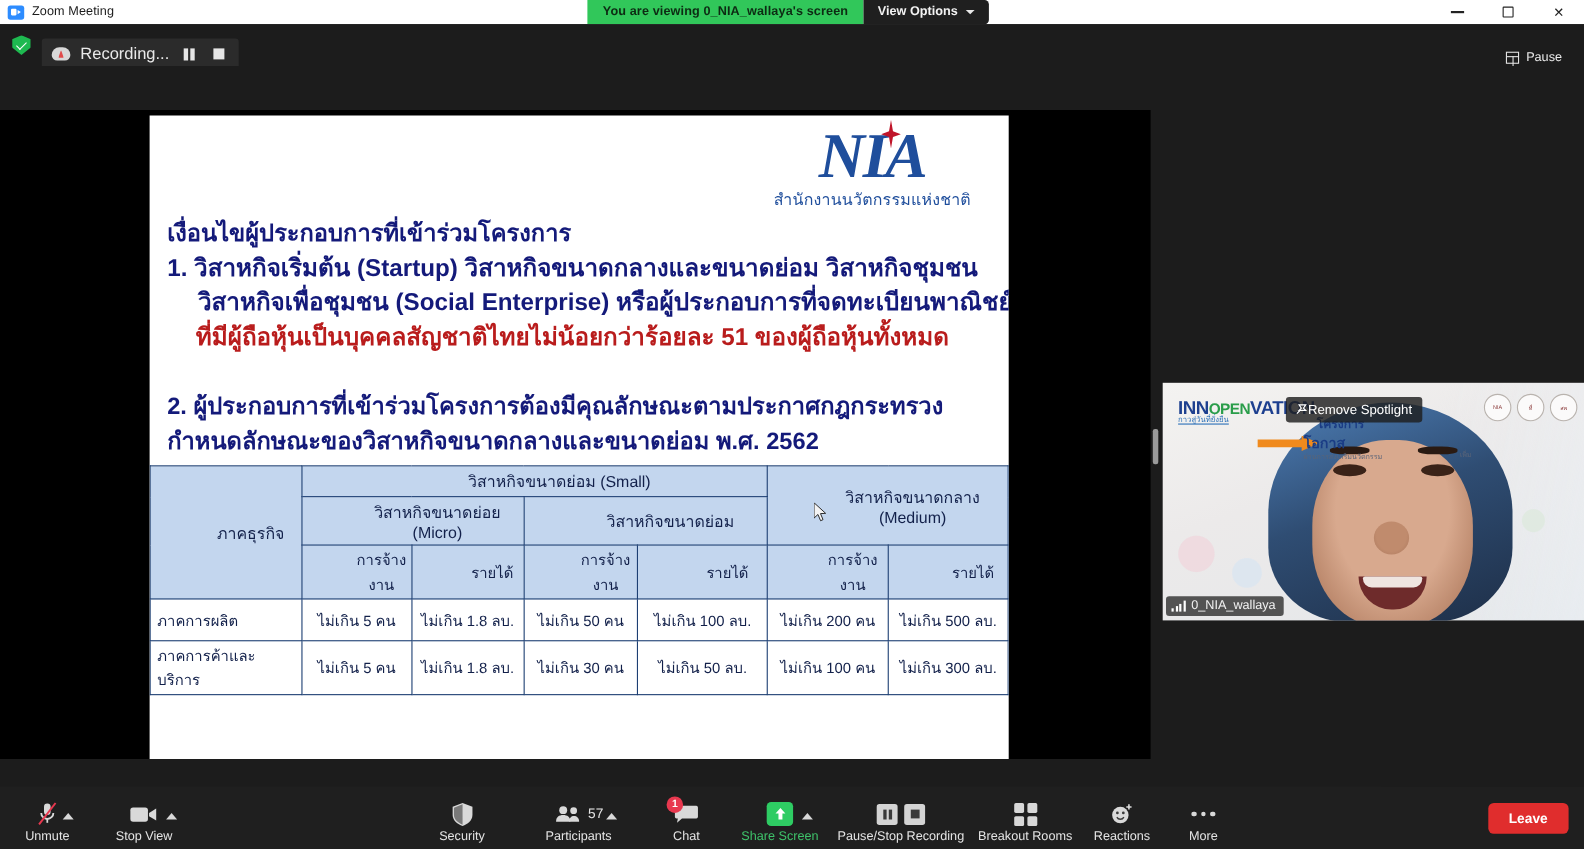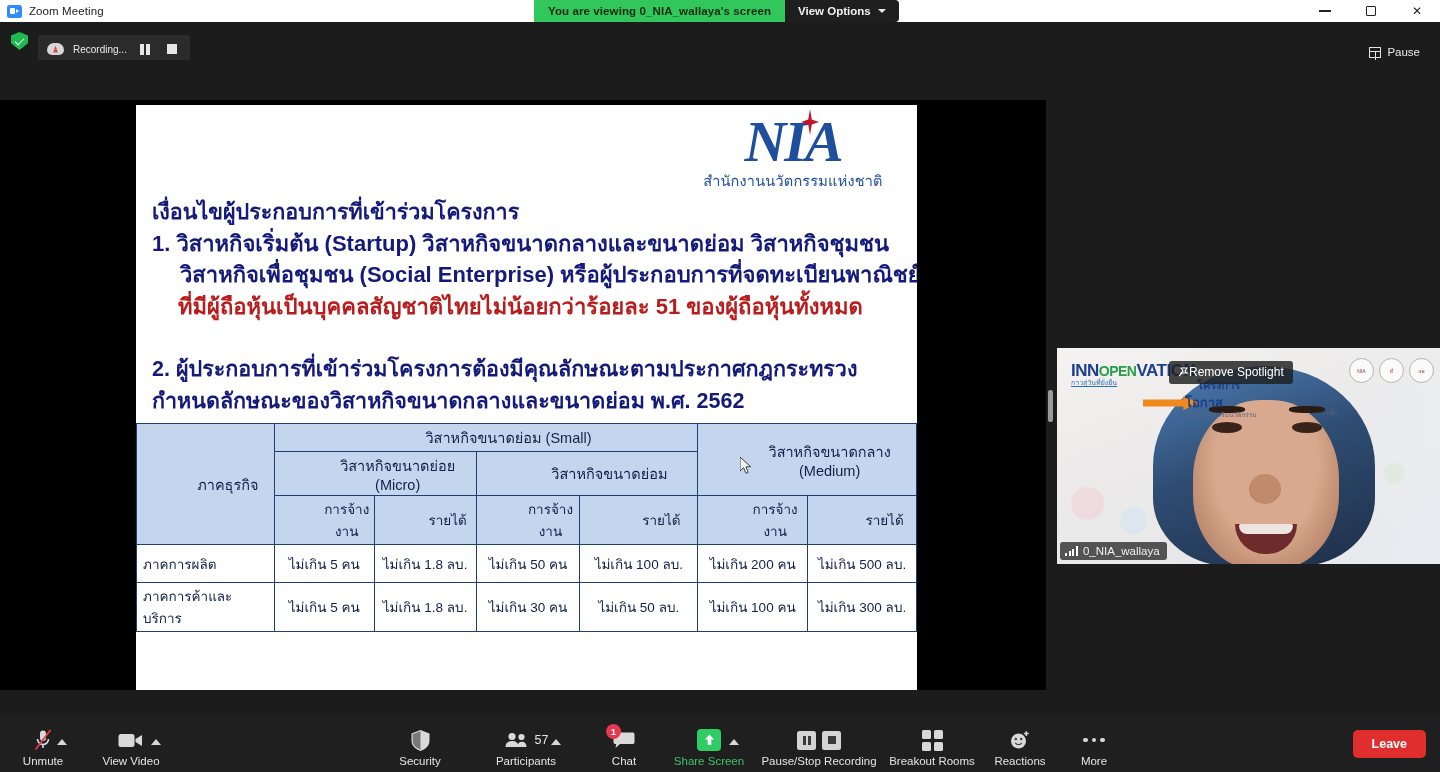--- a/index.html
+++ b/index.html
@@ -75,21 +75,21 @@
   }
   .rec-cloud {
     width: 17px; height: 12px; background: #d8d8d8; border-radius: 7px 7px 5px 5px; position: relative;
   }
   .rec-cloud::after {
     content: ""; position: absolute; left: 6px; top: 2.5px; width: 5px; height: 7px;
     background: #e04b4b;
     -webkit-clip-path: polygon(50% 0, 100% 100%, 0 100%);
     clip-path: polygon(50% 0, 100% 100%, 0 100%);
   }
-  .rec-label { color: #e9e9e9; font-size: 10px; }
+  .rec-label { color: #e9e9e9; font-size: 15px; }
   .rec-ctl { width: 18px; height: 18px; display: flex; align-items: center; justify-content: center; gap: 2.5px; }
   .rec-ctl .bar { width: 3.5px; height: 11px; background: #e6e6e6; }
   .rec-ctl .sq { width: 10px; height: 10px; background: #e6e6e6; }
 
   .view-btn {
     position: absolute; right: 12px; top: 30px; transform: translateY(-50%);
     display: flex; align-items: center; gap: 6px; color: #ebebeb; font-size: 11.5px;
     padding: 4px 8px; border-radius: 4px;
   }
   .grid-ic { width: 12px; height: 11px; border: 1.4px solid #e2e2e2; position: relative; }
@@ -401,21 +401,21 @@
     </div>
 
     <div class="tb-item" style="left:88px">
       <div class="tb-ico">
         <svg width="26" height="17" viewBox="0 0 26 17">
           <rect x="0.5" y="2" width="16" height="13" rx="2.5" fill="#d9d9d9"></rect>
           <path d="M17.5,7 L24,3 L24,14 L17.5,10 Z" fill="#d9d9d9"></path>
         </svg>
       </div>
       <div class="caret" style="left:63px"></div>
-      <div class="tb-lab">View Video</div>
+      <div class="tb-lab">Stop View</div>
     </div>
 
     <div class="tb-item" style="left:377px">
       <div class="tb-ico">
         <svg width="21" height="23" viewBox="0 0 21 23">
           <path d="M10.5,1 L19.5,4.5 L19.5,12 C19.5,17 15,20.5 10.5,22 C6,20.5 1.5,17 1.5,12 L1.5,4.5 Z" fill="#d9d9d9"></path>
           <path d="M10.5,1 L10.5,22 C6,20.5 1.5,17 1.5,12 L1.5,4.5 Z" fill="#2a2a2a" opacity="0"></path>
           <rect x="10.5" y="1" width="9" height="21" fill="#2a2a2a" opacity="0"></rect>
           <path d="M10.5,2.2 L10.5,20.7 C6.7,19.3 2.7,16.3 2.7,12 L2.7,5.3 Z" fill="#2a2a2a" opacity="0.55"></path>
         </svg>

